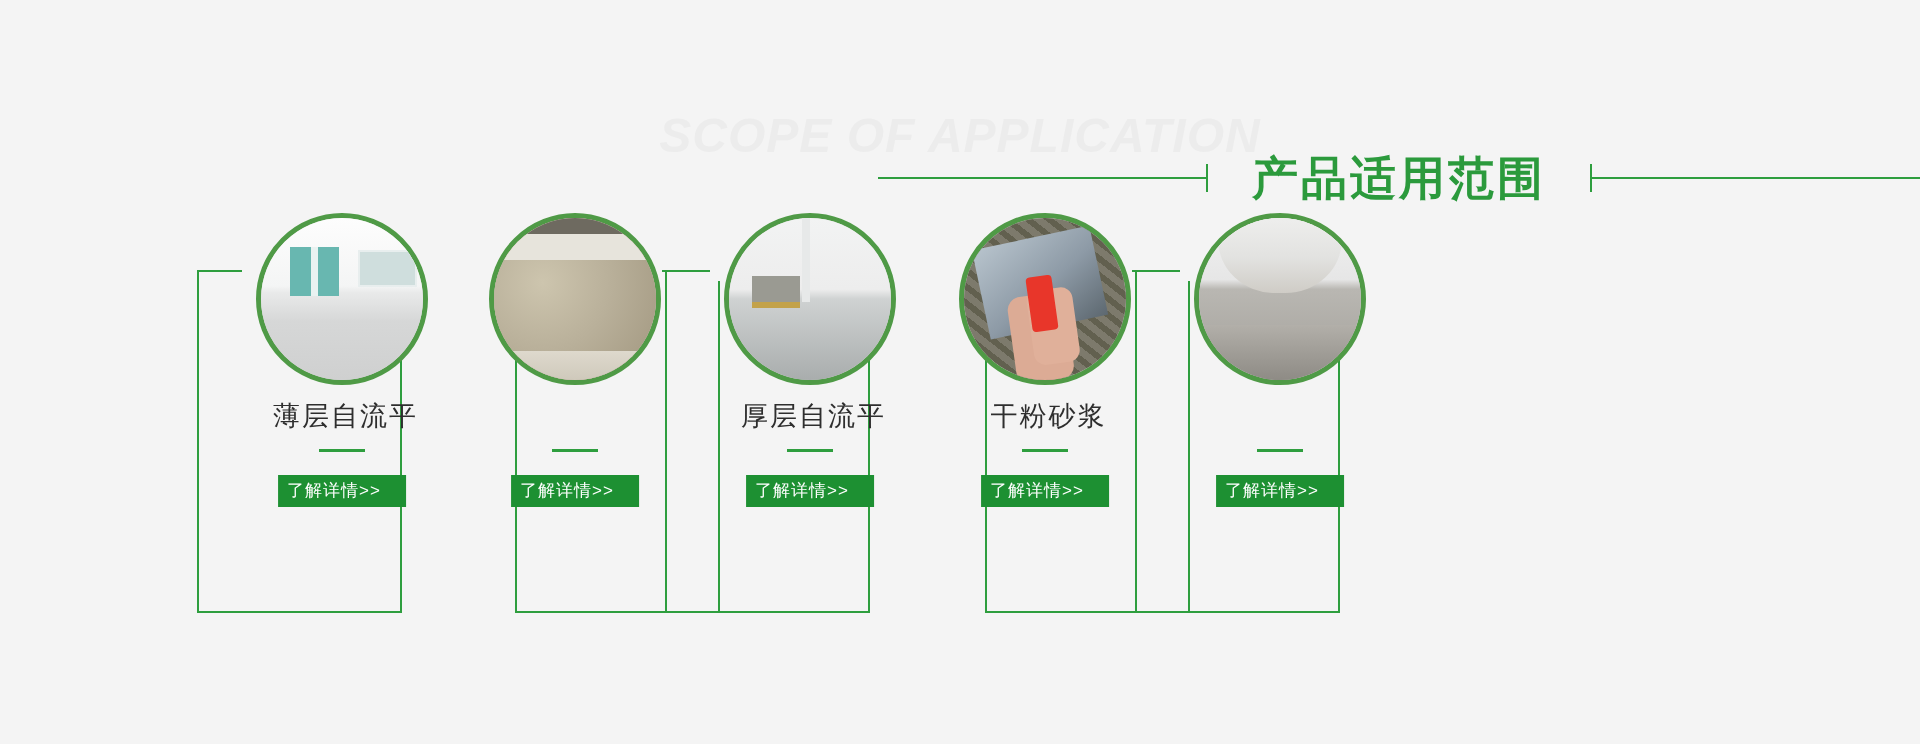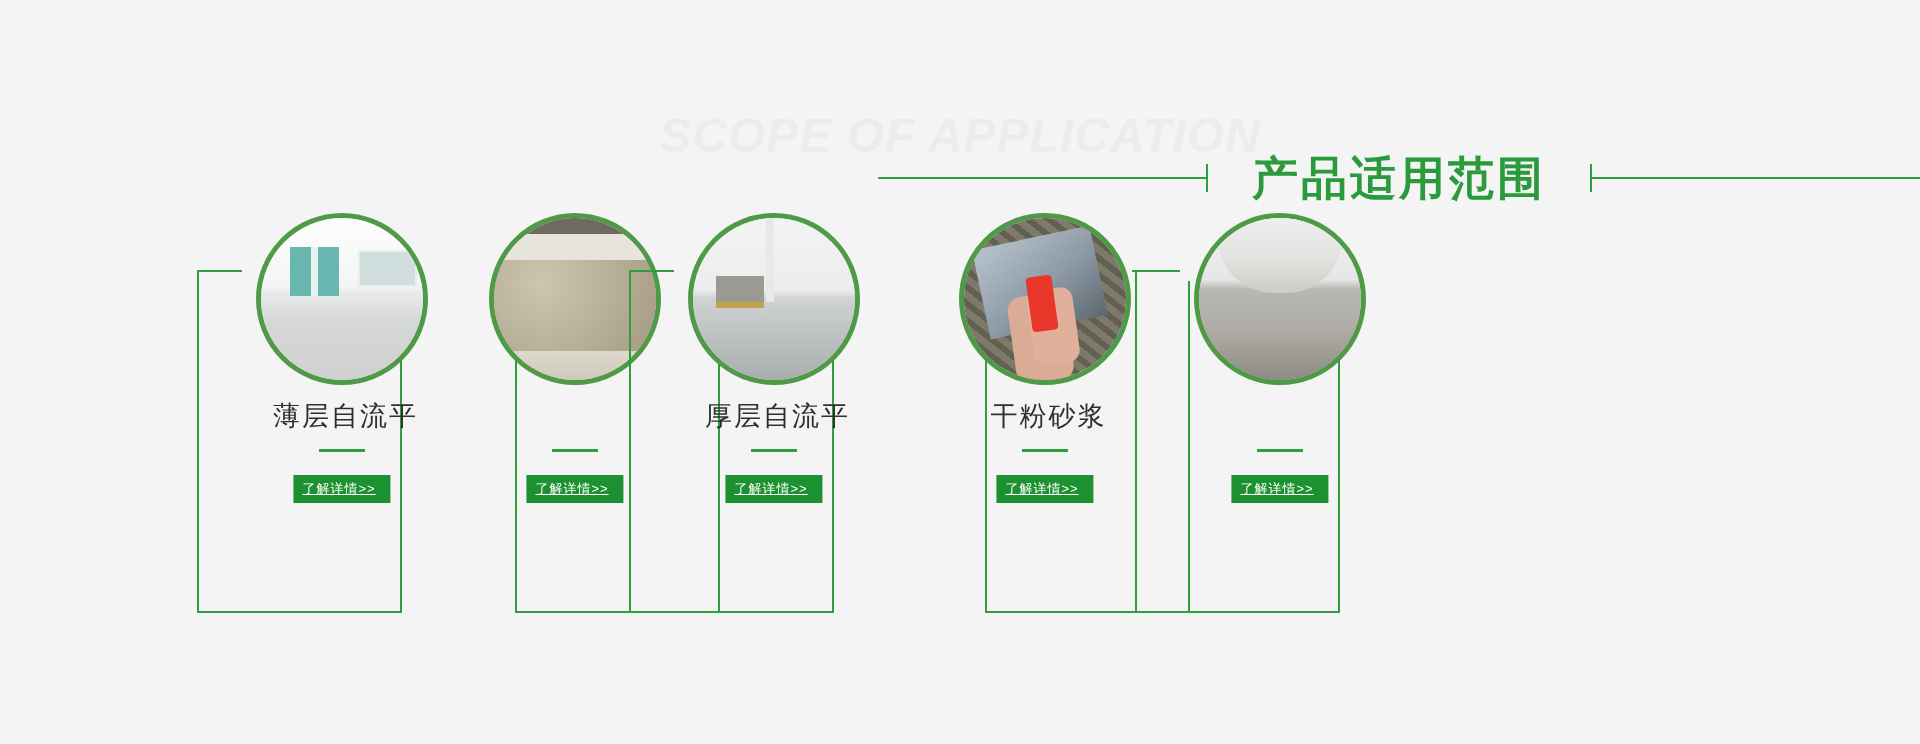--- a/index.html
+++ b/index.html
@@ -153,28 +153,27 @@
     background: #2e9e3e;
   }
 
   .more-btn {
     position: absolute;
     top: 262px;
     left: 50%;
     transform: translateX(-50%);
     background: #1d9032;
     color: #ffffff;
-    font-size: 13px;
+    font-size: 17px;
     letter-spacing: 1px;
     line-height: 1;
-    padding: 7px 15px 8px 9px;
+    padding: 7px 25px 8px 9px;
     white-space: nowrap;
     cursor: pointer;
     border: none;
-    text-decoration: underline;
   }
 
   
   .art-floor1 {
     background:
       linear-gradient(180deg,#fdfdfd 0%,#f4f5f5 42%,#e9eaea 46%,#d6d7d7 64%,#cfd0d0 100%);
   }
   .art-floor1::before {
     content:"";
     position:absolute; left:18%; top:18%; width:30%; height:30%;
@@ -278,21 +277,21 @@
     <div class="card card-right" style="left:430px;">
       <div class="frame"></div>
       <div class="frame-mask" style="left:60px; width:172px;"></div>
       <div class="photo">
         <div class="art art-mortar"></div>
       </div>
       <div class="underline"></div>
       <div class="more-btn">了解详情&gt;&gt;</div>
     </div>
 
-    <div class="card card-left" style="left:629px;">
+    <div class="card card-left" style="left:665px;">
       <div class="frame"></div>
       <div class="frame-mask" style="left:45px; width:170px;"></div>
       <div class="photo">
         <div class="art art-floor2"></div>
       </div>
       <div class="label">厚层自流平</div>
       <div class="underline"></div>
       <div class="more-btn">了解详情&gt;&gt;</div>
     </div>
 

